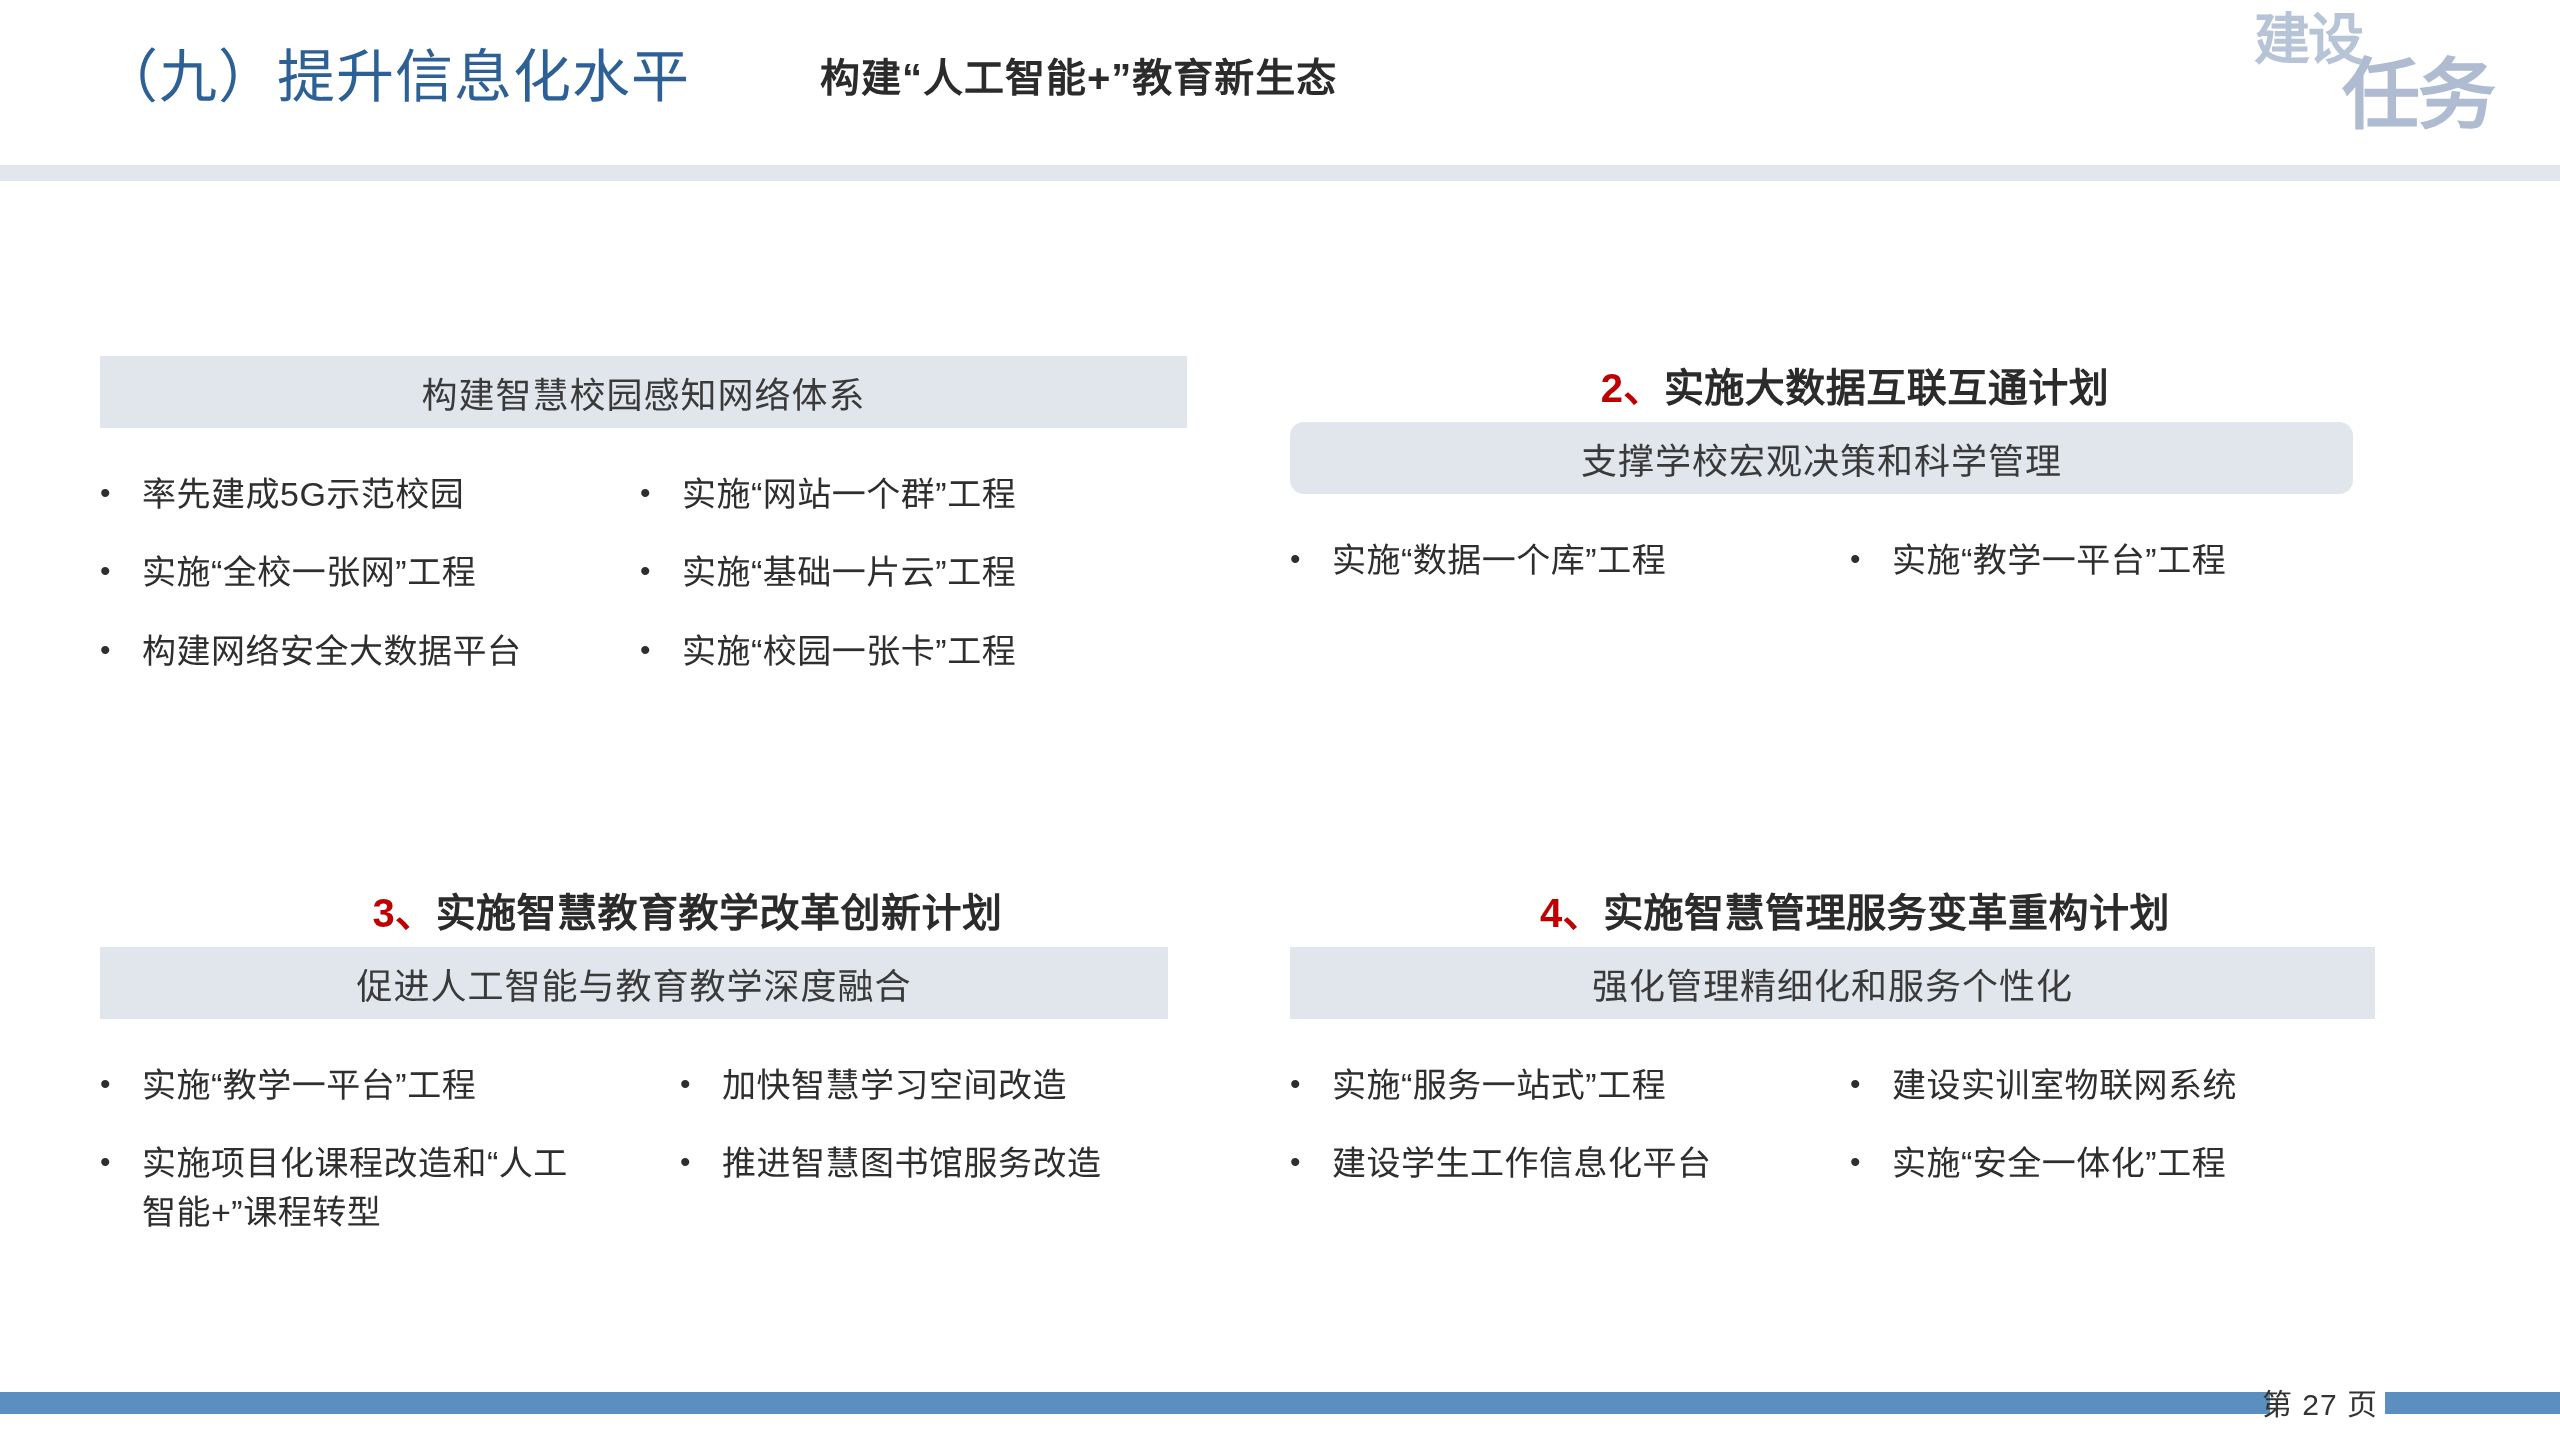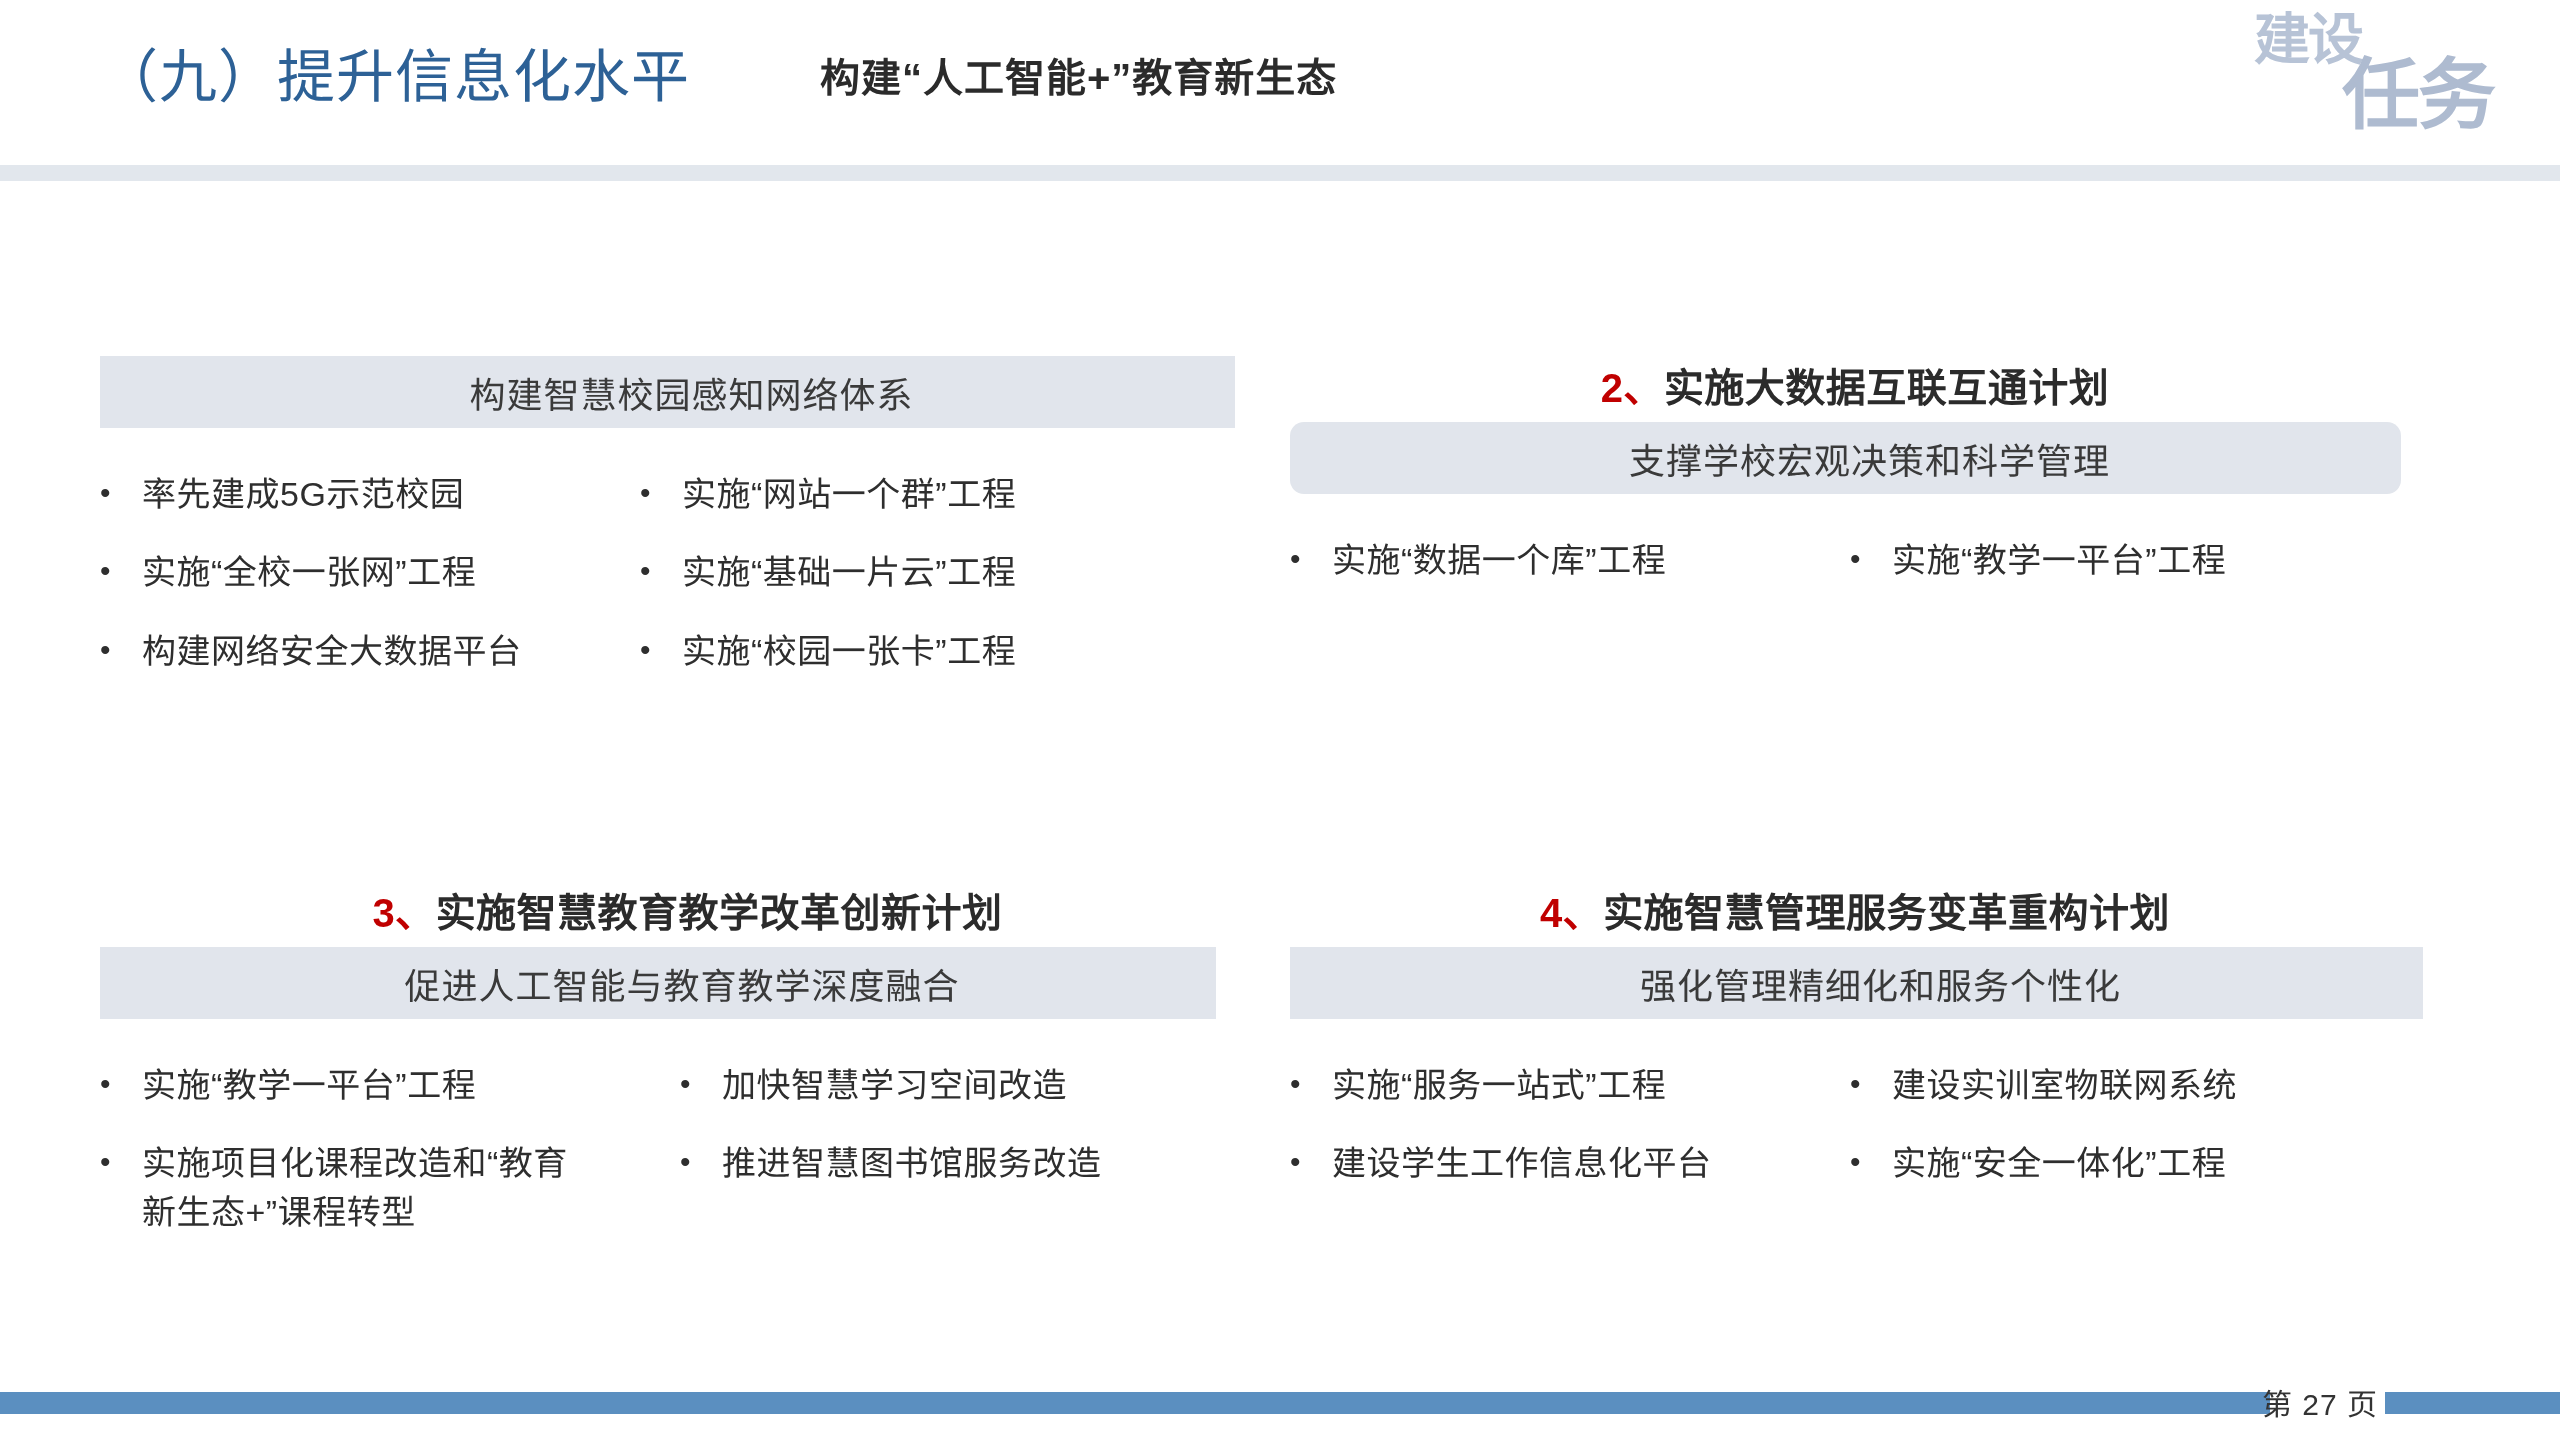--- a/index.html
+++ b/index.html
@@ -111,21 +111,20 @@
     color: #C00000;
     font-weight: bold;
   }
 
   .section-band {
     background: #E1E5EC;
     height: 72px;
     display: flex;
     align-items: center;
     justify-content: center;
-    padding-left: 48px;
   }
   .sec-1 .section-band { width: 1087px; }
   .sec-2 .section-band { width: 1063px; border-radius: 14px; }
   .sec-3 .section-band { width: 1068px; }
   .sec-4 .section-band { width: 1085px; }
 
   .band-text {
     font-size: 36px;
     color: #3A3A3A;
     letter-spacing: 1px;
@@ -291,21 +290,21 @@
       <span class="band-text">促进人工智能与教育教学深度融合</span>
     </div>
     <div class="bullet-area">
       <div class="bullet-col">
         <div class="bullet-item">
           <span class="bullet-dot">•</span>
           <span class="bullet-text">实施“教学一平台”工程</span>
         </div>
         <div class="bullet-item wrap">
           <span class="bullet-dot">•</span>
-          <span class="bullet-text">实施项目化课程改造和“教育新生态+”课程转型</span>
+          <span class="bullet-text">实施项目化课程改造和“人工智能+”课程转型</span>
         </div>
       </div>
       <div class="bullet-col">
         <div class="bullet-item">
           <span class="bullet-dot">•</span>
           <span class="bullet-text">加快智慧学习空间改造</span>
         </div>
         <div class="bullet-item">
           <span class="bullet-dot">•</span>
           <span class="bullet-text">推进智慧图书馆服务改造</span>

